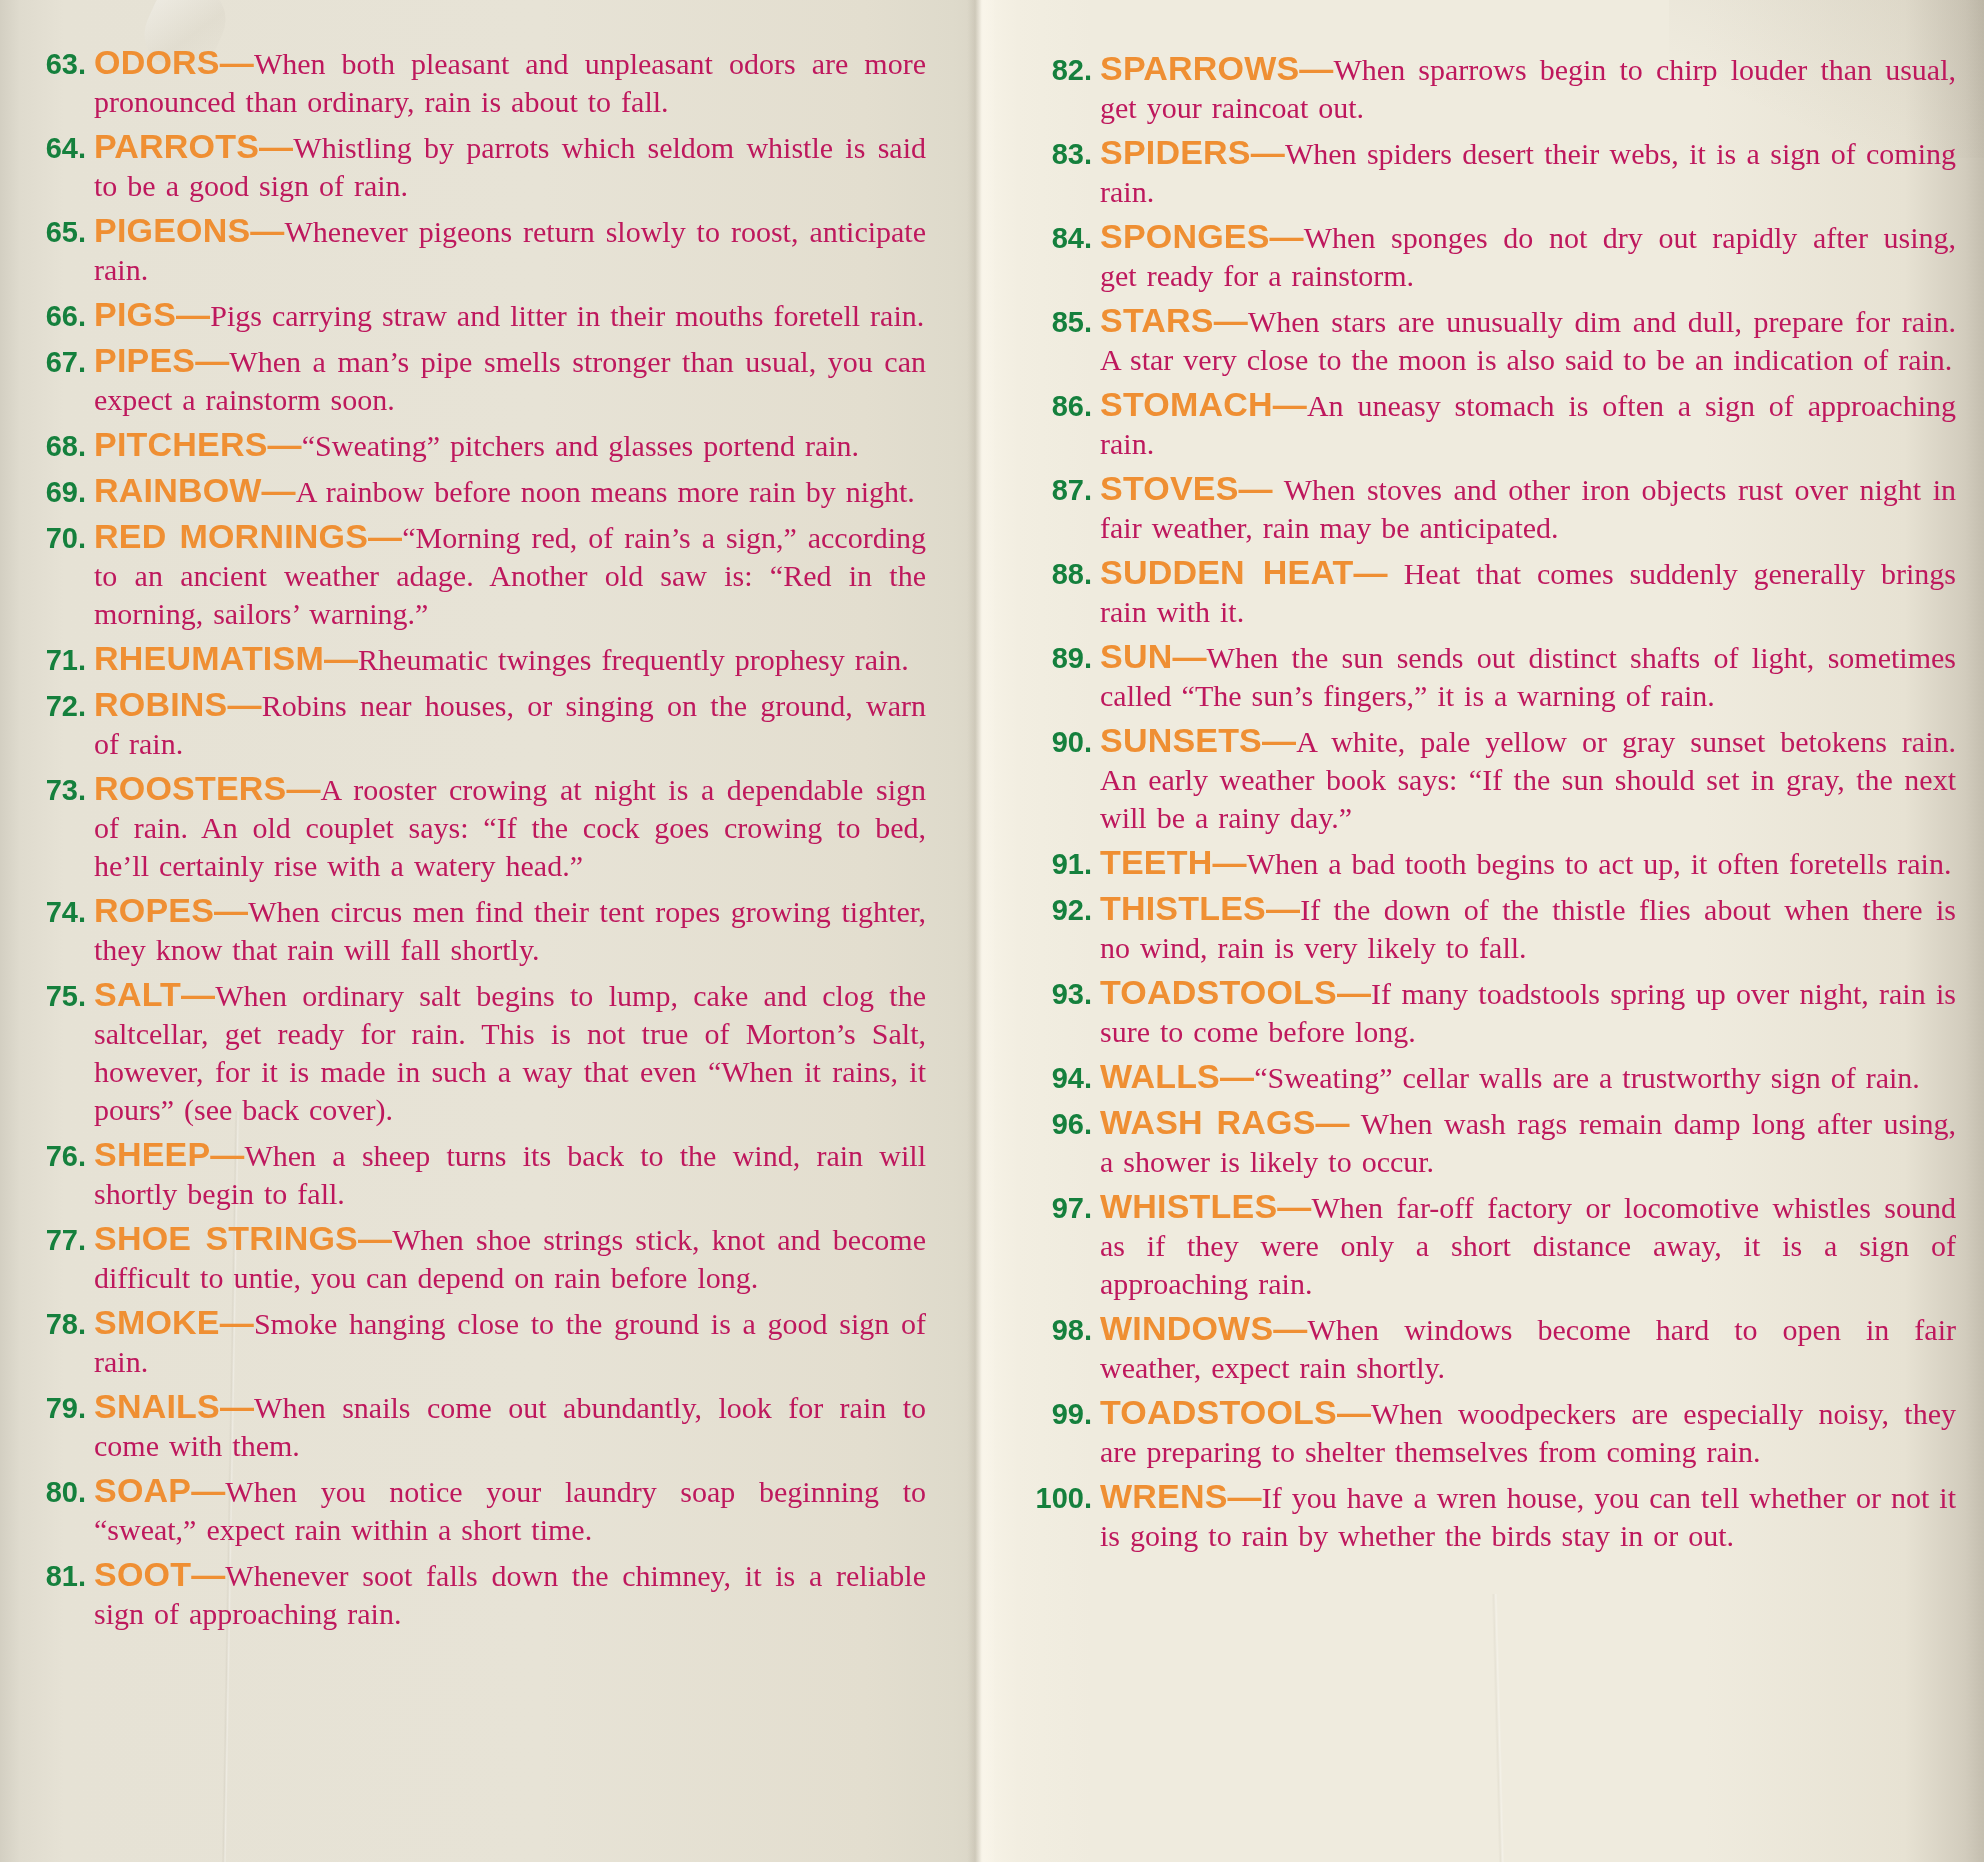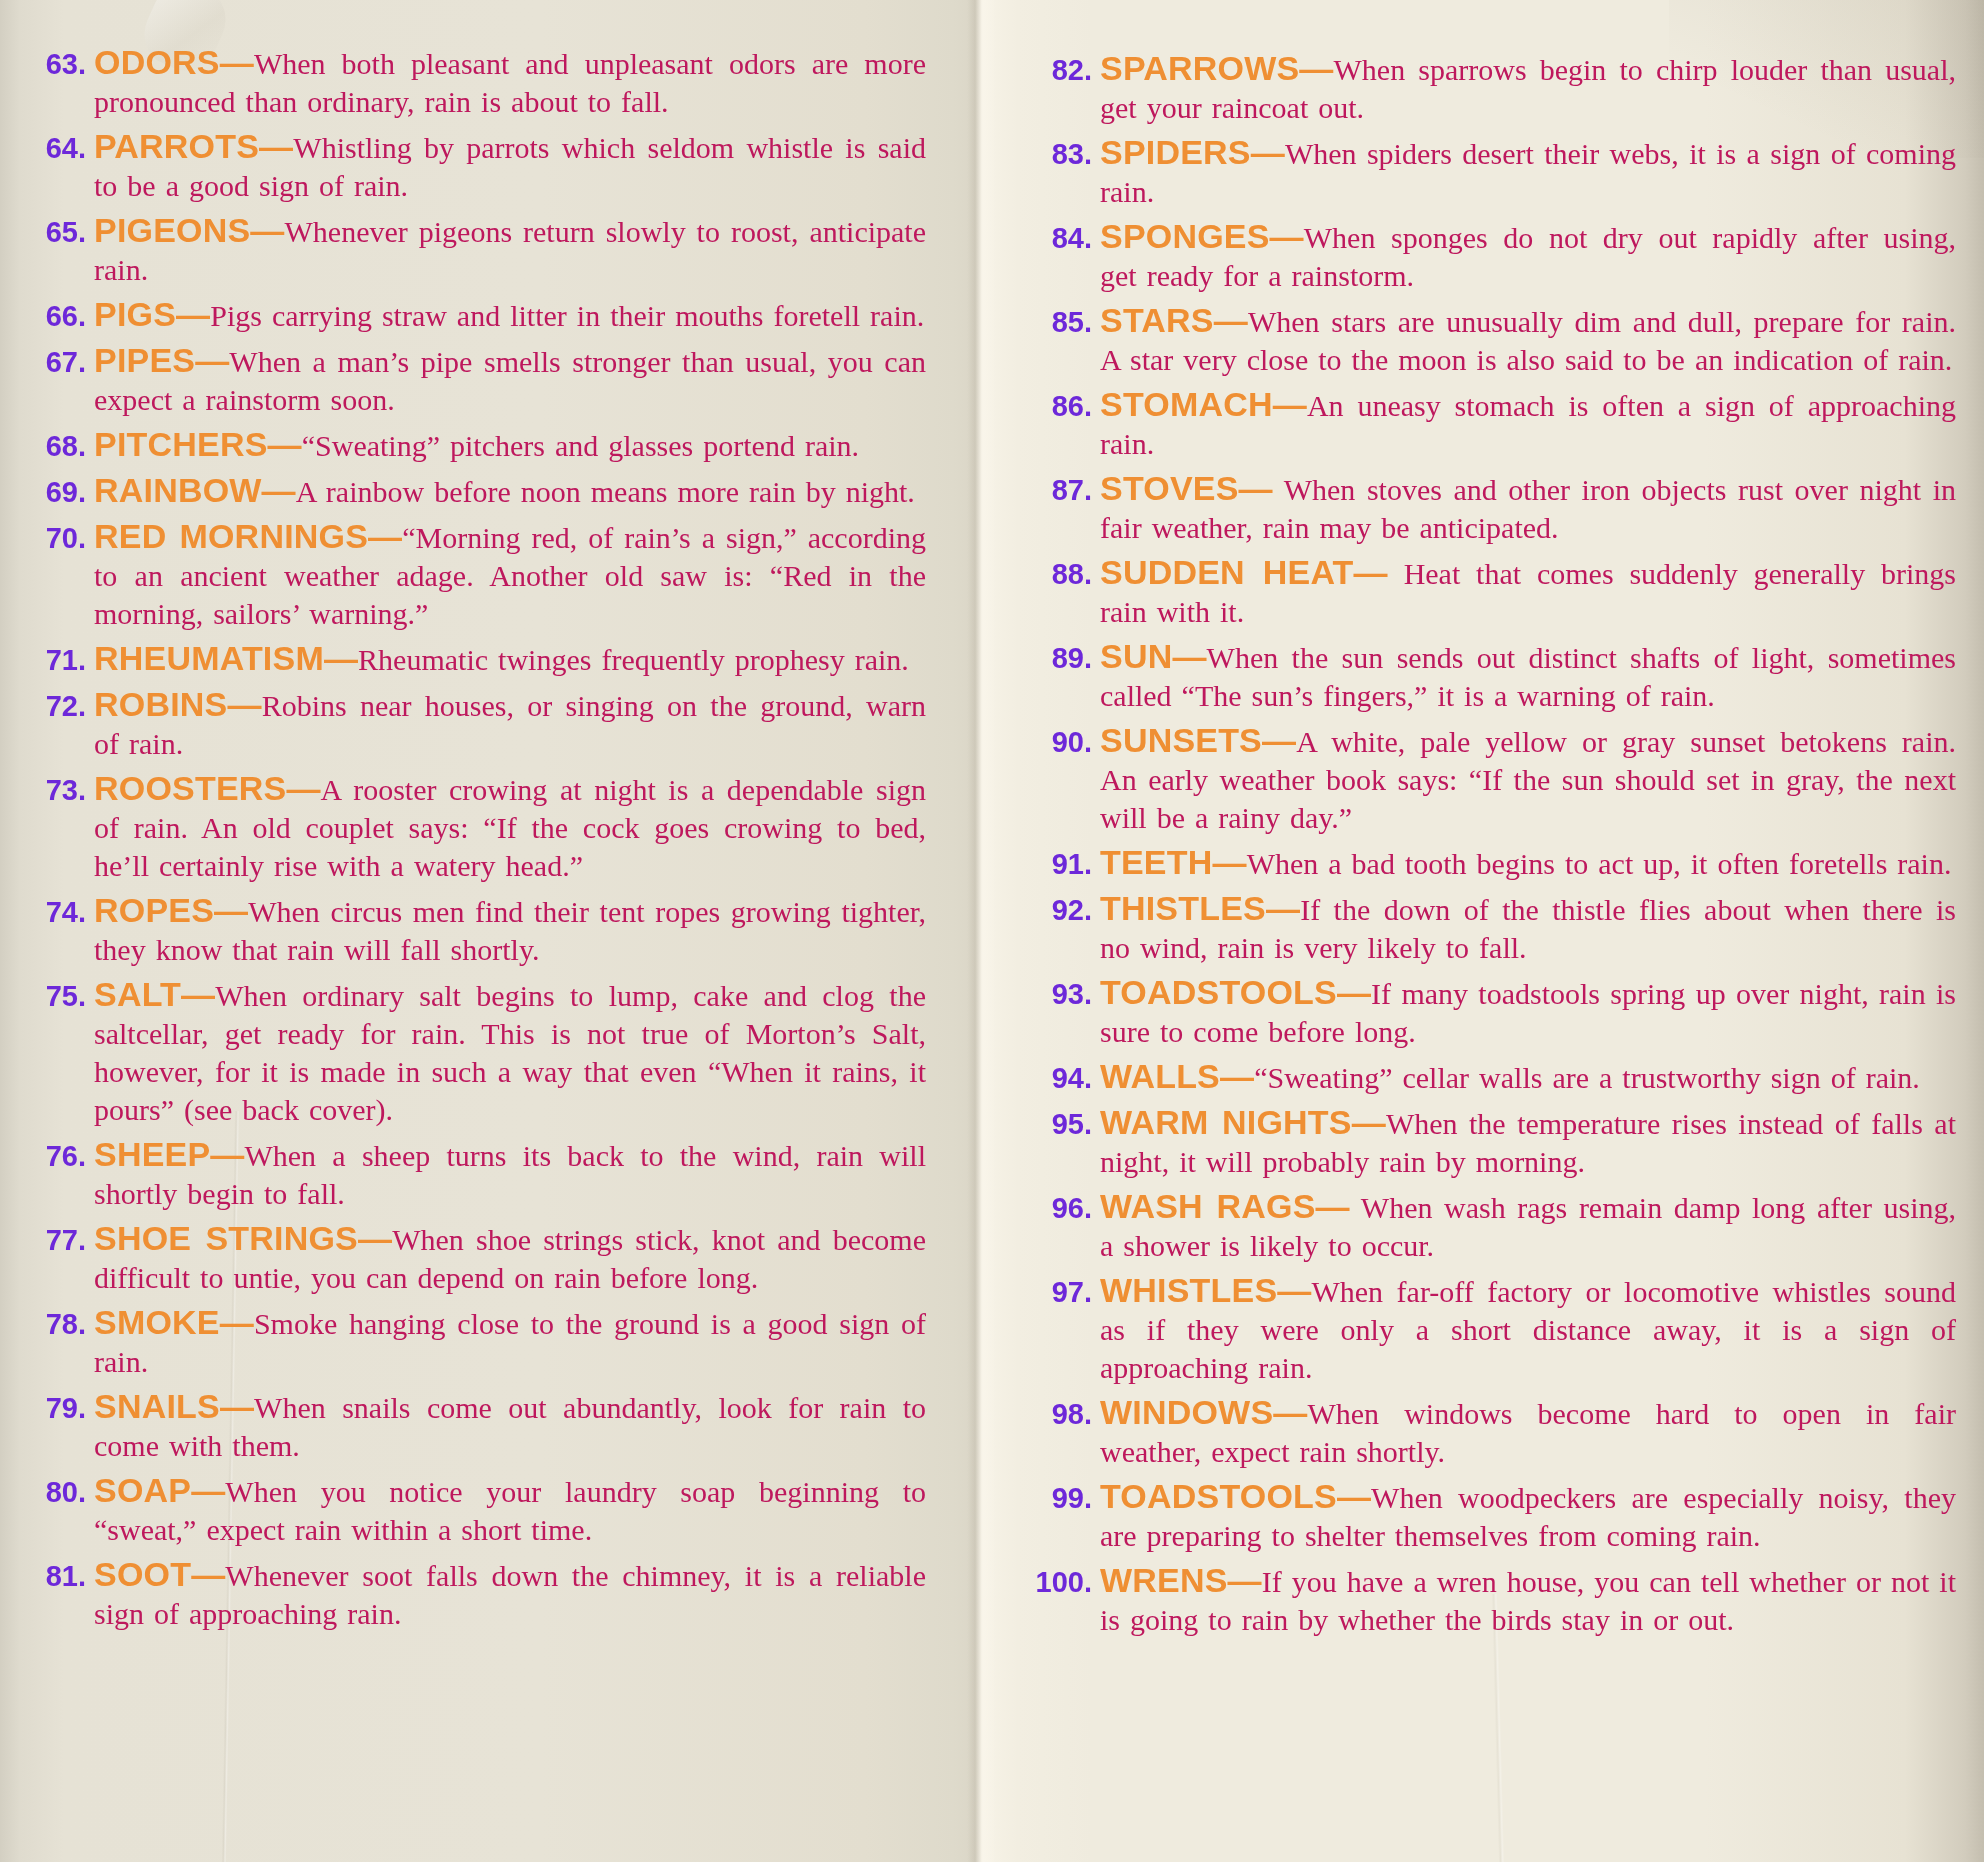--- a/index.html
+++ b/index.html
@@ -72,21 +72,21 @@
     margin-bottom: 6px;
   }
   .item:last-child { margin-bottom: 16px; }
   .num {
     display: inline-block;
     width: calc(var(--hang) - 8px);
     margin-right: 8px;
     text-align: right; text-indent: 0;
     font-family: "Liberation Sans", "DejaVu Sans", sans-serif;
     font-weight: bold; font-size: 29px; line-height: 38px;
-    color: #6d28d9;
+    color: #15803d;
   }
   .head {
     font-family: "Liberation Sans", "DejaVu Sans", sans-serif;
     font-weight: bold; font-size: 34px; line-height: 38px;
     color: #ef8f33; letter-spacing: 0.2px;
     white-space: normal;
   }
   .body { color: #be185d; }
 </style>
 </head>
@@ -130,21 +130,20 @@
       <div class="item"><span class="num">85.</span><span class="head">STARS—</span><span class="body">When stars are unusually dim and dull, prepare for rain. A star very close to the moon is also said to be an indication of rain.</span></div>
       <div class="item"><span class="num">86.</span><span class="head">STOMACH—</span><span class="body">An uneasy stomach is often a sign of approaching rain.</span></div>
       <div class="item"><span class="num">87.</span><span class="head">STOVES—</span><span class="body"> When stoves and other iron objects rust over night in fair weather, rain may be anticipated.</span></div>
       <div class="item"><span class="num">88.</span><span class="head">SUDDEN HEAT—</span><span class="body"> Heat that comes suddenly generally brings rain with it.</span></div>
       <div class="item"><span class="num">89.</span><span class="head">SUN—</span><span class="body">When the sun sends out distinct shafts of light, sometimes called “The sun’s fingers,” it is a warning of rain.</span></div>
       <div class="item"><span class="num">90.</span><span class="head">SUNSETS—</span><span class="body">A white, pale yellow or gray sunset betokens rain. An early weather book says: “If the sun should set in gray, the next will be a rainy day.”</span></div>
       <div class="item"><span class="num">91.</span><span class="head">TEETH—</span><span class="body">When a bad tooth begins to act up, it often foretells rain.</span></div>
       <div class="item"><span class="num">92.</span><span class="head">THISTLES—</span><span class="body">If the down of the thistle flies about when there is no wind, rain is very likely to fall.</span></div>
       <div class="item"><span class="num">93.</span><span class="head">TOADSTOOLS—</span><span class="body">If many toadstools spring up over night, rain is sure to come before long.</span></div>
       <div class="item"><span class="num">94.</span><span class="head">WALLS—</span><span class="body">“Sweating” cellar walls are a trustworthy sign of rain.</span></div>
-      <div class="item"><span class="num">95.</span><span class="head">WARM NIGHTS—</span><span class="body">When the temperature rises instead of falls at night, it will probably rain by morning.</span></div>
       <div class="item"><span class="num">96.</span><span class="head">WASH RAGS—</span><span class="body"> When wash rags remain damp long after using, a shower is likely to occur.</span></div>
       <div class="item"><span class="num">97.</span><span class="head">WHISTLES—</span><span class="body">When far-off factory or locomotive whistles sound as if they were only a short distance away, it is a sign of approaching rain.</span></div>
       <div class="item"><span class="num">98.</span><span class="head">WINDOWS—</span><span class="body">When windows become hard to open in fair weather, expect rain shortly.</span></div>
       <div class="item"><span class="num">99.</span><span class="head">TOADSTOOLS—</span><span class="body">When woodpeckers are especially noisy, they are preparing to shelter themselves from coming rain.</span></div>
       <div class="item"><span class="num">100.</span><span class="head">WRENS—</span><span class="body">If you have a wren house, you can tell whether or not it is going to rain by whether the birds stay in or out.</span></div>
     </section>
 </div>
 
 
 </body></html>

